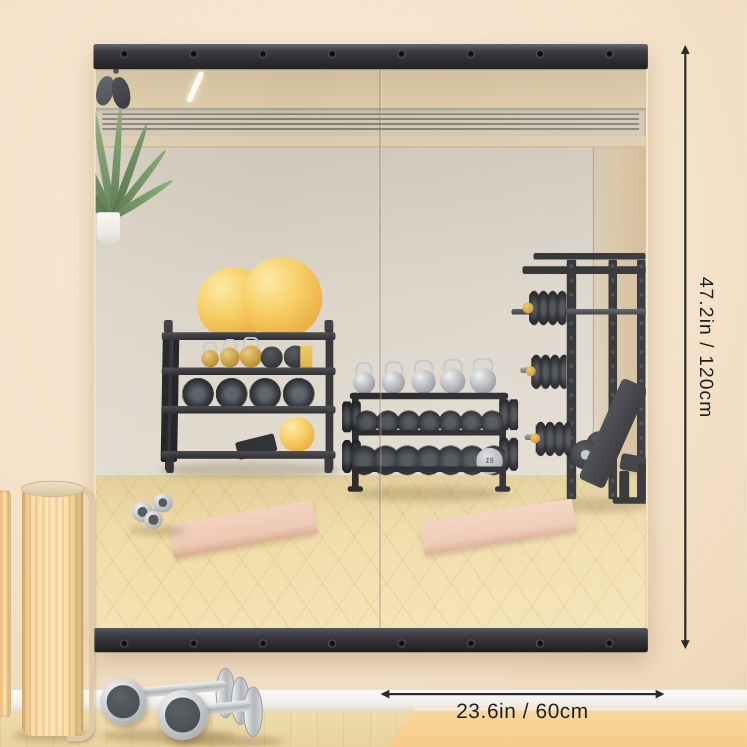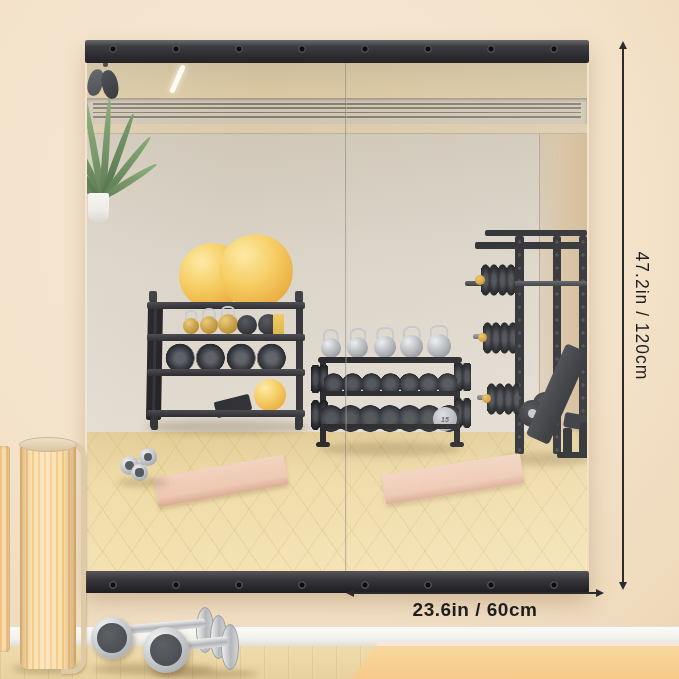--- a/index.html
+++ b/index.html
@@ -149,21 +149,21 @@
 
   
   .dim-line{background:#2b2b2b;}
   .arr{width:0;height:0;}
   .dim-v{left:614px;top:41px;width:52px;height:549px;}
   .dim-v .dim-line{left:8px;top:2px;bottom:2px;width:1.5px;}
   .arr-up{left:4.5px;top:0;border-left:4px solid transparent;border-right:4px solid transparent;border-bottom:8px solid #2b2b2b;}
   .arr-down{left:4.5px;bottom:0;border-left:4px solid transparent;border-right:4px solid transparent;border-top:8px solid #2b2b2b;}
   .dim-label-v{position:absolute;left:17px;top:50%;transform:translateY(-50%);
     writing-mode:vertical-rl;font-size:17.5px;color:#1e1e1e;letter-spacing:1px;white-space:nowrap;}
-  .dim-h{left:346px;top:586px;width:258px;height:42px;font-weight:bold;}
+  .dim-h{left:346px;top:624px;width:258px;height:42px;}
   .dim-h .dim-line{left:2px;right:2px;top:6px;height:1.5px;}
   .arr-left{left:0;top:2.5px;border-top:4px solid transparent;border-bottom:4px solid transparent;border-right:8px solid #2b2b2b;}
   .arr-right{right:0;top:2.5px;border-top:4px solid transparent;border-bottom:4px solid transparent;border-left:8px solid #2b2b2b;}
   .dim-label-h{position:absolute;left:0;right:0;top:13px;text-align:center;font-size:19px;color:#1e1e1e;letter-spacing:.5px;white-space:nowrap;}
 </style>
 </head>
 <body>
 
 <div class="scene">
 

